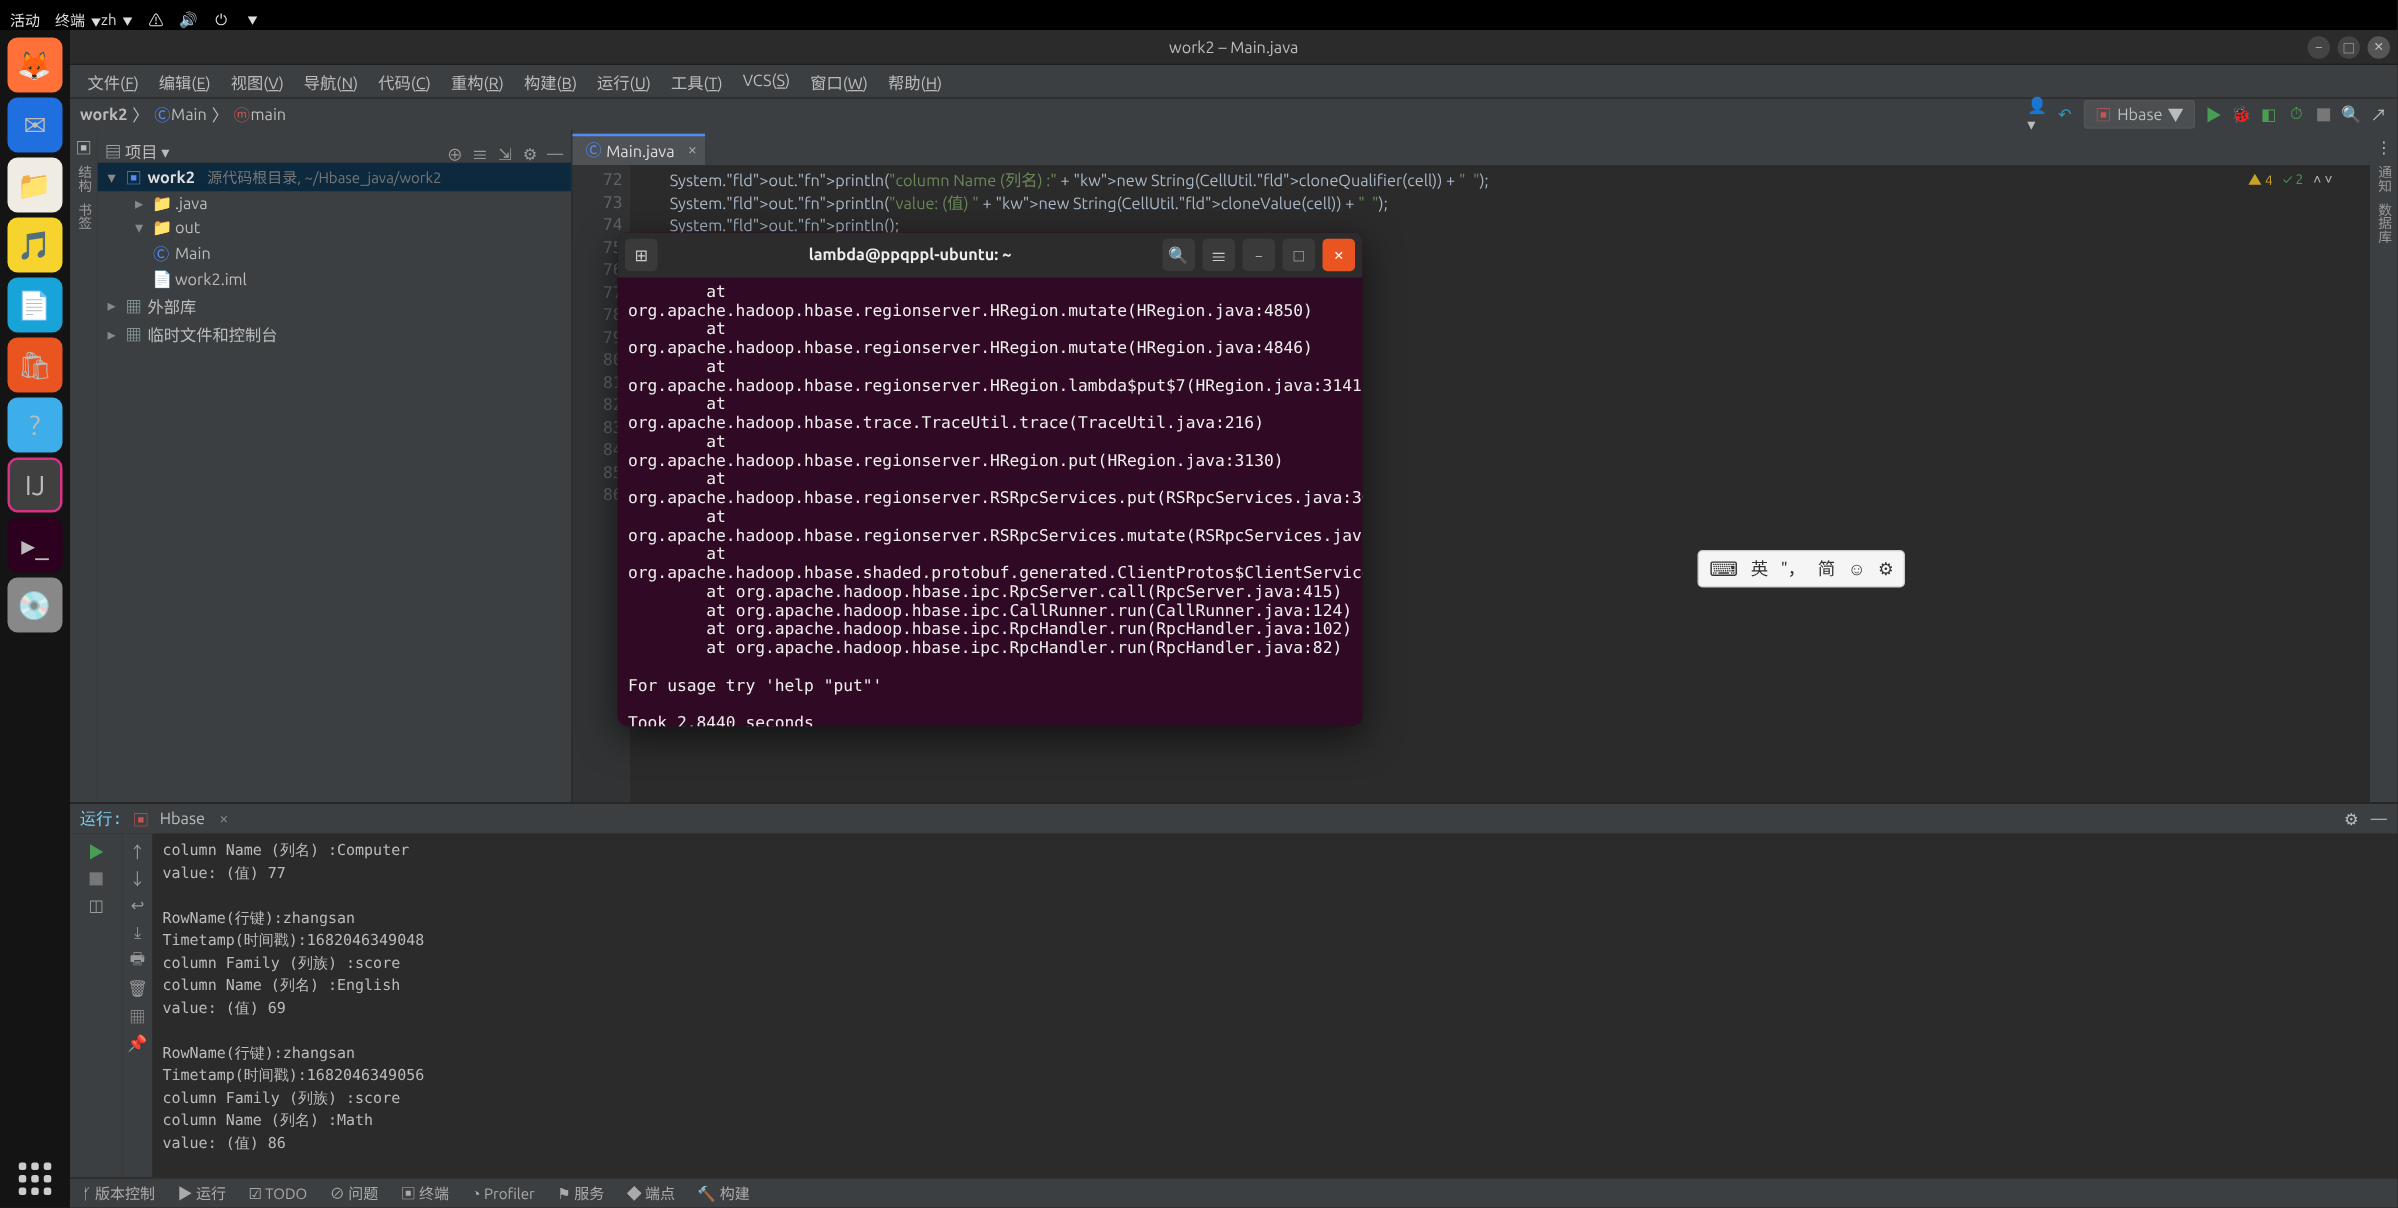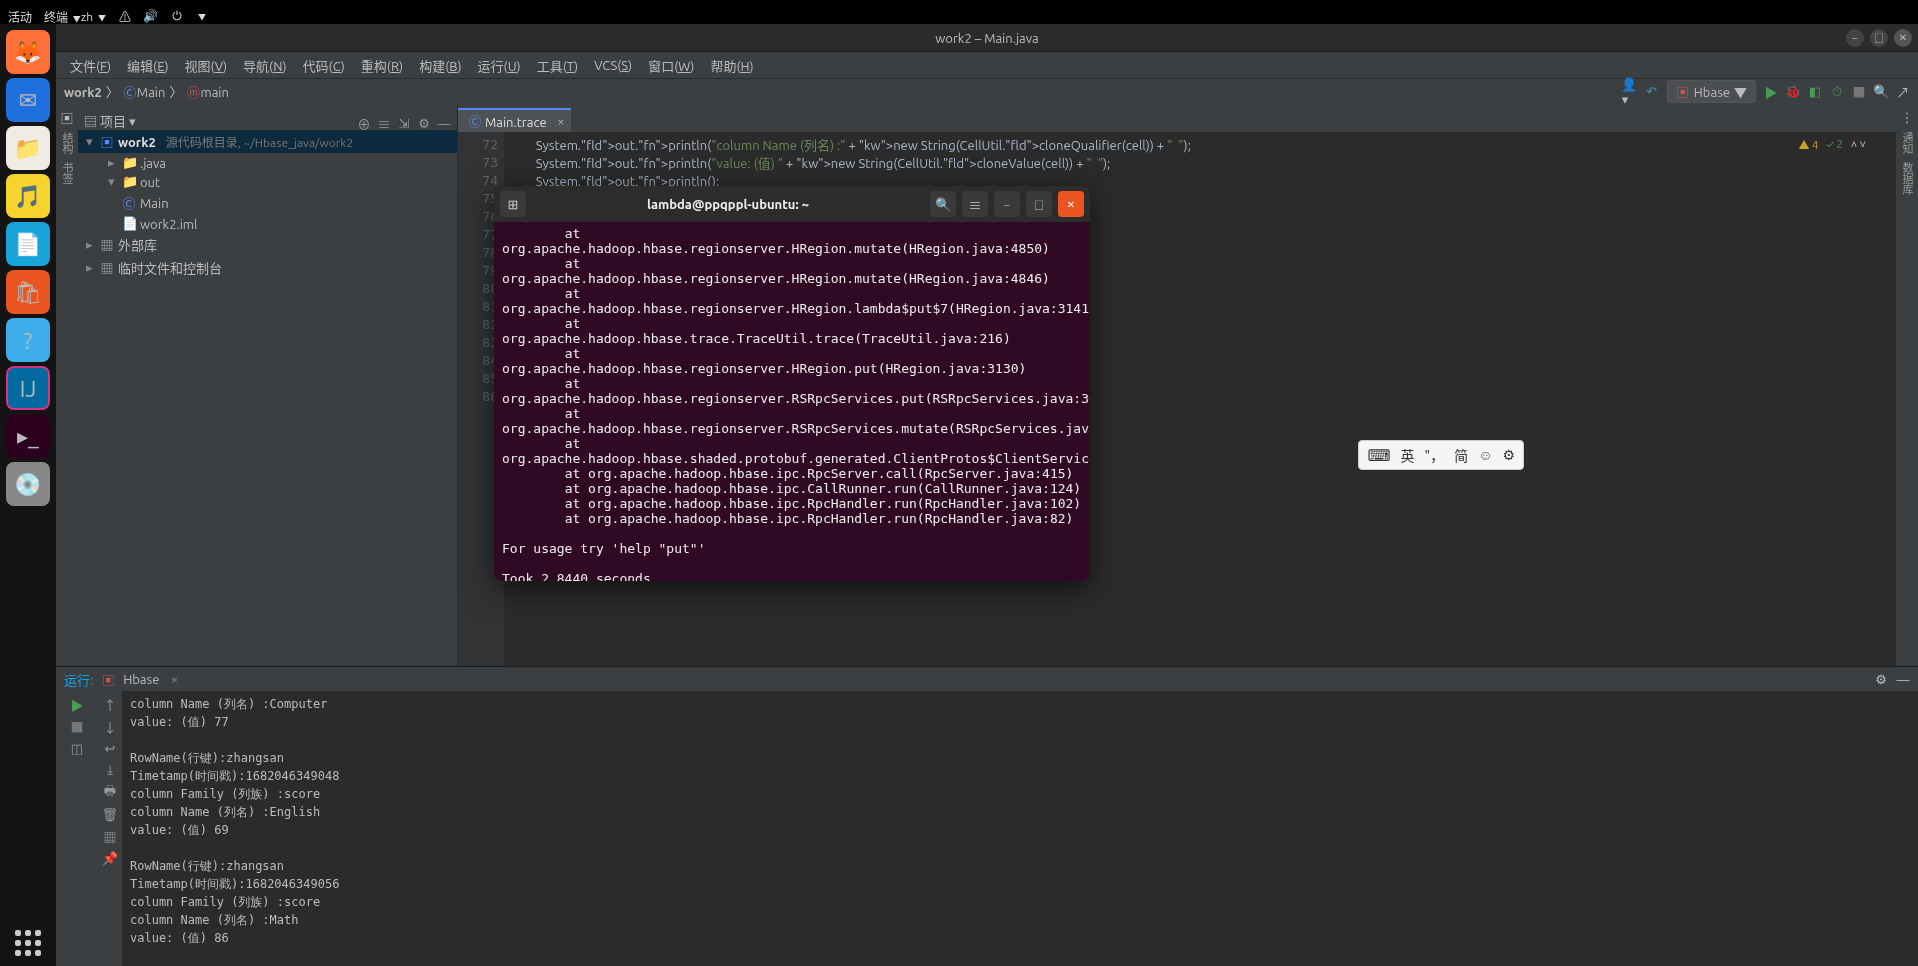--- a/index.html
+++ b/index.html
@@ -67,21 +67,21 @@
 .gutter { width:46px; background:#313335; color:#606366; text-align:right; padding:4px 6px 0 0; line-height:18px; }
 .code { flex:1; padding:4px 0 0 8px; line-height:18px; white-space:pre; color:#a9b7c6; }
 .code .str { color:#6a8759; }
 .warnbar { position:absolute; right:30px; top:4px; font-size:11px; color:#bbb; display:flex; gap:8px; align-items:center; }
 .warnbar .y { color:#c9a227; }
 .warnbar .g { color:#499c54; }
 
 
 .runtool { height:300px; background:#2b2b2b; border-top:1px solid #1e1e1e; display:flex; flex-direction:column; }
 .runtool-head { height:24px; background:#3c3f41; display:flex; align-items:center; padding:0 8px; gap:8px; }
-.runtool-head .title { color:#0ea5e9; }
+.runtool-head .title { color:#7dd3fc;font-family:Liberation Mono, monospace; }
 .runtool-body { flex:1; display:flex; min-height:0; }
 .runtool-left { width:42px; background:#3c3f41; display:flex; flex-direction:column; align-items:center; gap:8px; padding-top:6px; }
 .runtool-left .ic,.runtool-left2 .ic { color:#999; }
 .runtool-left2 { width:24px; background:#3c3f41; display:flex; flex-direction:column; align-items:center; gap:8px; padding-top:6px; }
 .runout { flex:1; background:#2b2b2b; font-family:monospace; font-size:12px; line-height:18px; color:#bbb; padding:4px 8px; white-space:pre; overflow:auto; }
 
 
 .bottombar { height:24px; background:#3c3f41; border-top:1px solid #2b2b2b; display:flex; align-items:center; padding:0 10px; gap:18px; font-size:12px; color:#aaa; }
 .statusbar { height:22px; background:#3c3f41; display:flex; align-items:center; padding:0 10px; font-size:12px; color:#aaa; gap:16px; }
 .statusbar .spacer { flex:1; }
@@ -119,21 +119,21 @@
 </div>
 
 <div class="dock">
   <div class="app" style="background:#ff7139">🦊</div>
   <div class="app" style="background:#1f6fde">✉</div>
   <div class="app" style="background:#f0ece4">📁</div>
   <div class="app" style="background:#f6d32d">🎵</div>
   <div class="app" style="background:#18a3d9">📄</div>
   <div class="app" style="background:#e95420">🛍</div>
   <div class="app" style="background:#3daee9">?</div>
-  <div class="app" style="background:#0369a1;border:2px solid #d63384">IJ</div>
+  <div class="app" style="background:#404040;border:2px solid #d63384">IJ</div>
   <div class="app" style="background:#2c001e">▸_</div>
   <div class="app" style="background:#888">💿</div>
   <div class="apps-grid">
       <span></span>
       <span></span>
       <span></span>
       <span></span>
       <span></span>
       <span></span>
       <span></span>
@@ -252,21 +252,21 @@
             <span class="fico" style="color:#9aa">▦</span>
             <span>临时文件和控制台</span>
           </div>
         </div>
     </div>
 
     <div class="editor">
       <div class="tabs">
         <div class="tab">
           <span class="ic fico blue">Ⓒ</span>
-          <span>Main.trace</span>
+          <span>Main.java</span>
           <span class="x">×</span>
         </div>
       </div>
       <div class="codewrap">
         <div class="gutter" id="gutter">
             <pre style="font-family:monospace">72
 73
 74
 75
 76
@@ -349,20 +349,31 @@
 
 RowName(行键):zhangsan
 Timetamp(时间戳):1682046349056
 column Family (列族) :score
 column Name (列名) :Math
 value: (值) 86
 </div>
     </div>
   </div>
 
+  <div class="bottombar" id="bottombar">
+      <span>ᚶ 版本控制</span>
+      <span>▶ 运行</span>
+      <span>☑ TODO</span>
+      <span>⊘ 问题</span>
+      <span>▣ 终端</span>
+      <span>◔ Profiler</span>
+      <span>⚑ 服务</span>
+      <span>◆ 端点</span>
+      <span>🔨 构建</span>
+    </div>
 </div>
 
 <div class="term">
   <div class="term-titlebar">
     <div class="term-sq">⊞</div>
     <div class="title">lambda@ppqppl-ubuntu: ~</div>
     <div class="term-sq">🔍</div>
     <div class="term-sq">≡</div>
     <div class="term-btns">
       <div class="term-winbtn term-sq">–</div>

